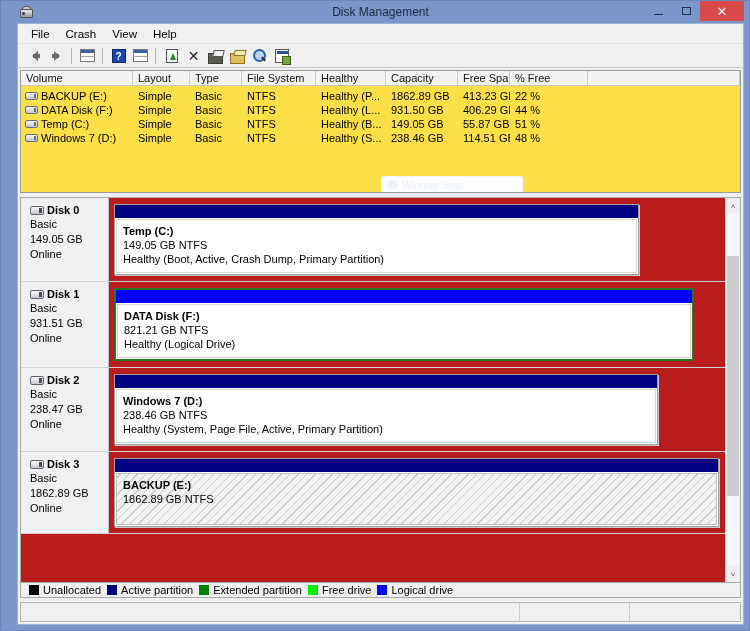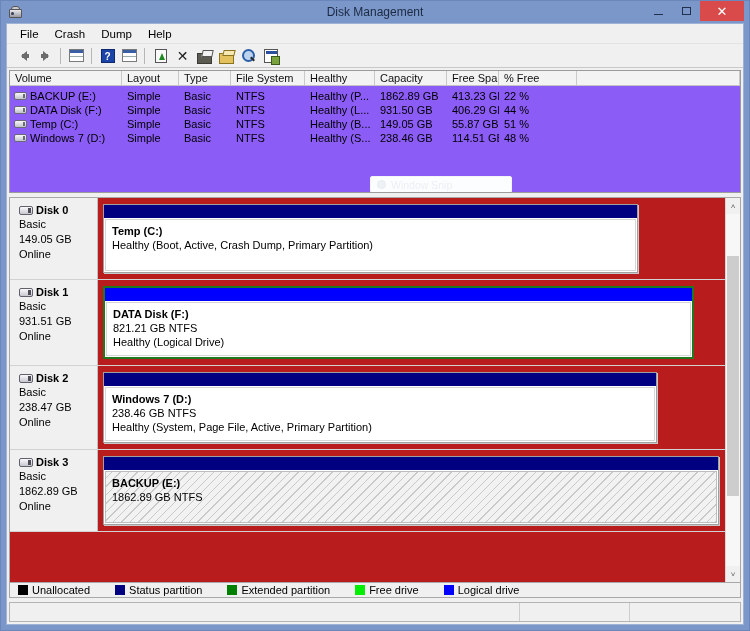--- a/index.html
+++ b/index.html
@@ -7,21 +7,21 @@
     margin: 0; padding: 0;
     width: 750px; height: 631px;
     background: #ffffff;
     font-family: "Liberation Sans", sans-serif;
     overflow: hidden;
   }
   #window {
     position: relative;
     width: 750px; height: 631px;
     background: #7b96c8;
-    padding: 0 5px 5px 5px;
+    padding: 0 5px 5px 16px;
     border: 1px solid #6b86bb;
   }
 
   
   #titlebar {
     height: 22px; width: 100%;
     position: relative;
     display: flex; align-items: center;
   }
   #app-icon {
@@ -178,21 +178,21 @@
   .ico-props::before {
     content:''; position:absolute; left:1px; top:1px; width:11px; height:3px; background:#2b4fa0;
   }
   .ico-props::after {
     content:''; position:absolute; left:6px; top:6px; width:7px; height:7px;
     background:#7aa23f; border:1px solid #3a5a1a;
   }
 
   
   #vol-pane {
-    background: #8b5cf6;
+    background: #fde047;
     border: 1px solid #9b9b9b;
     margin: 2px 2px 0 2px;
     height: 123px;
     position: relative;
     overflow: hidden;
     flex: 0 0 auto;
   }
   #vol-head {
     display: flex; height: 15px;
     background: #f3f3f3;
@@ -340,21 +340,21 @@
     position: absolute; left: 1px; right: 1px;
     top: 42px; height: 240px; background: #cdcdcd;
   }
 
   
   #legend {
     height: 15px; flex: 0 0 auto;
     background: #f0f0f0;
     border: 1px solid #a8a8a8; border-top: none;
     margin: 0 2px 0 2px;
-    display: flex; align-items: center; gap: 19px;
+    display: flex; align-items: center; gap: 0;
     padding-left: 8px;
     font-size: 11px; color: #000;
   }
   .lg-item { display: flex; align-items: center; gap: 4px; margin-right: 6px; }
   .lg-sw { width: 10px; height: 10px; display: inline-block; }
 
   
   #statusbar {
     height: 20px; flex: 0 0 auto;
     background: #f0f0f0;
@@ -388,21 +388,21 @@
         </div>
       <div class="win-btn close">✕</div>
     </div>
   </div>
 
   <div id="client">
 
     <div id="menubar">
       <div class="menu-item">File</div>
       <div class="menu-item">Crash</div>
-      <div class="menu-item">Dump</div>
+      <div class="menu-item">View</div>
       <div class="menu-item">Help</div>
     </div>
 
     <div id="toolbar">
       <div class="tb">
           <div class="arrow-l"></div>
         </div>
       <div class="tb">
           <div class="arrow-r"></div>
         </div>
@@ -523,20 +523,21 @@
             </div>
             <div class="dline">Basic</div>
             <div class="dline">149.05 GB</div>
             <div class="dline">Online</div>
           </div>
           <div class="part-area">
             <div class="partition" style="width:86%;">
               <div class="part-bar" style="background:#000080;"></div>
               <div class="part-body">
                 <div class="part-title">Temp  (C:)</div>
+                <div>149.05 GB NTFS</div>
                 <div>Healthy (Boot, Active, Crash Dump, Primary Partition)</div>
               </div>
             </div>
           </div>
         </div>
 
         <div class="disk-row">
           <div class="disk-info">
             <div class="dname">
               <span class="disk-glyph"></span>
@@ -618,21 +619,21 @@
       </div>
     </div>
 
     <div id="legend">
       <div class="lg-item">
         <span class="lg-sw" style="background:#000000;"></span>
         <span>Unallocated</span>
       </div>
       <div class="lg-item">
         <span class="lg-sw" style="background:#000080;"></span>
-        <span>Status partition</span>
+        <span>Active partition</span>
       </div>
       <div class="lg-item">
         <span class="lg-sw" style="background:#008000;"></span>
         <span>Extended partition</span>
       </div>
       <div class="lg-item">
         <span class="lg-sw" style="background:#00ee00;"></span>
         <span>Free drive</span>
       </div>
       <div class="lg-item">

